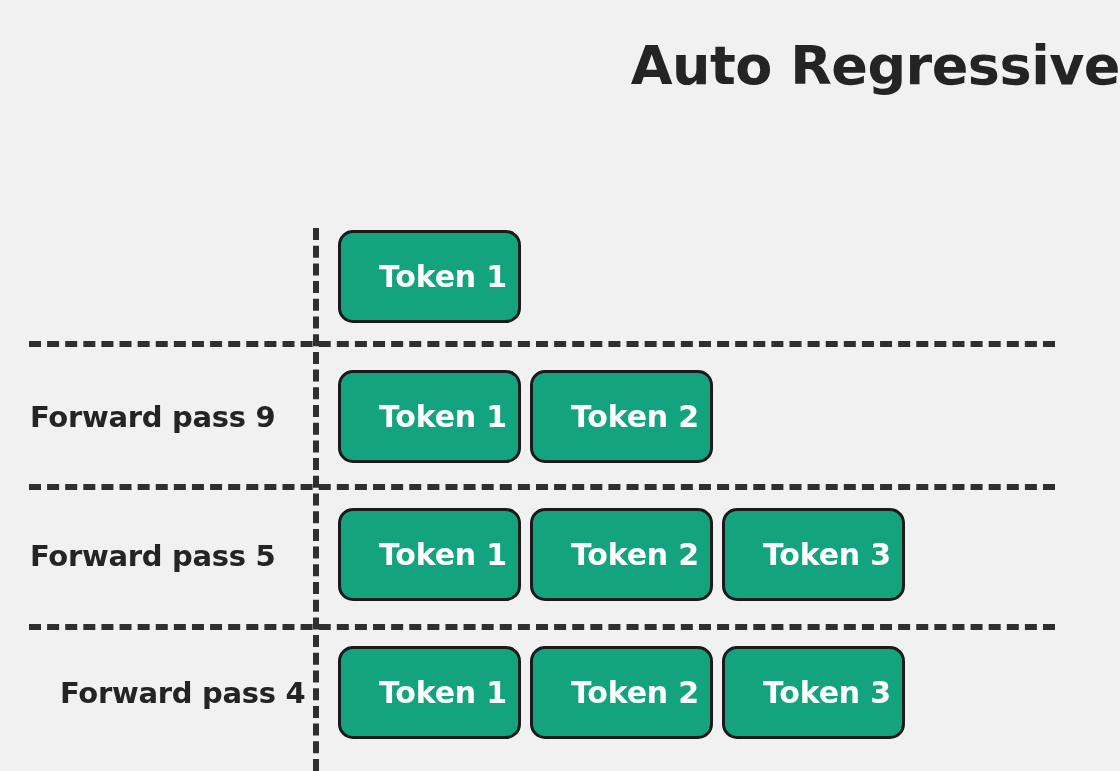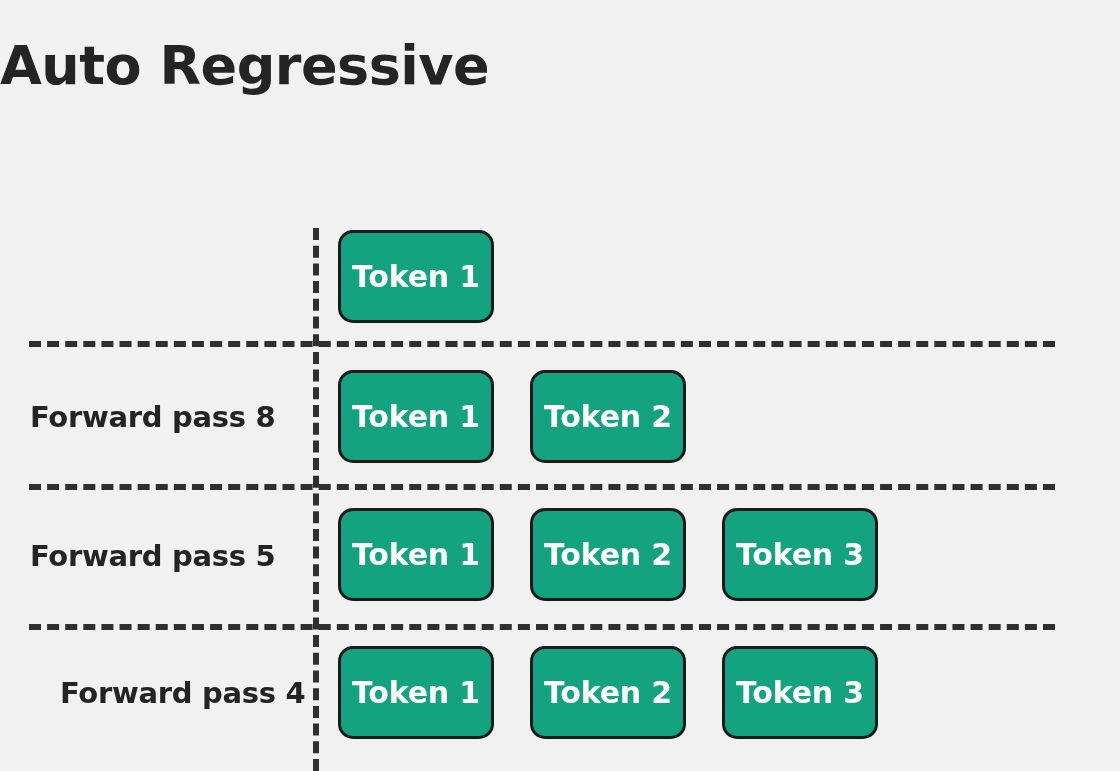--- a/index.html
+++ b/index.html
@@ -21,21 +21,21 @@
     height: 771px;
     background: #f1f1f1;
   }
 
   
   .title {
     position: absolute;
     left: 0;
     top: 34px;
     width: 1120px;
-    text-align: left;
+    text-align: right;
     font-size: 54px;
     font-weight: 900;
     letter-spacing: -0.5px;
     color: #242424;
     font-family: "DejaVu Sans", "Liberation Sans", sans-serif;
     line-height: 64px;
     white-space: nowrap;
   }
 
   
@@ -81,39 +81,40 @@
     box-sizing: content-box;
     display: flex;
     align-items: center;
     justify-content: center;
     color: #ffffff;
     font-size: 30px;
     font-weight: 900;
     letter-spacing: -0.2px;
     white-space: nowrap;
     font-family: "DejaVu Sans", "Liberation Sans", sans-serif;
+    padding-left: 27px;
   }
 </style>
 </head>
 <body>
 
 <div id="canvas">
 
   <div class="title">Auto Regressive</div>
 
   <div class="vline" style="top:228px; height:543px;"></div>
 
   <div class="hline" style="top:341px;"></div>
   <div class="hline" style="top:484px;"></div>
   <div class="hline" style="top:624px;"></div>
 
 
   <div class="token" style="left:338px; top:230px;">Token 1</div>
 
-  <div class="row-label" style="top:400px;">Forward pass 8</div>
+  <div class="row-label" style="top:400px;">Forward pass 9</div>
 
   <div class="token" style="left:338px; top:370px;">Token 1</div>
   <div class="token" style="left:530px; top:370px;">Token 2</div>
 
   <div class="row-label" style="top:539px;">Forward pass 5</div>
 
   <div class="token" style="left:338px; top:508px;">Token 1</div>
   <div class="token" style="left:530px; top:508px;">Token 2</div>
   <div class="token" style="left:722px; top:508px;">Token 3</div>
 

